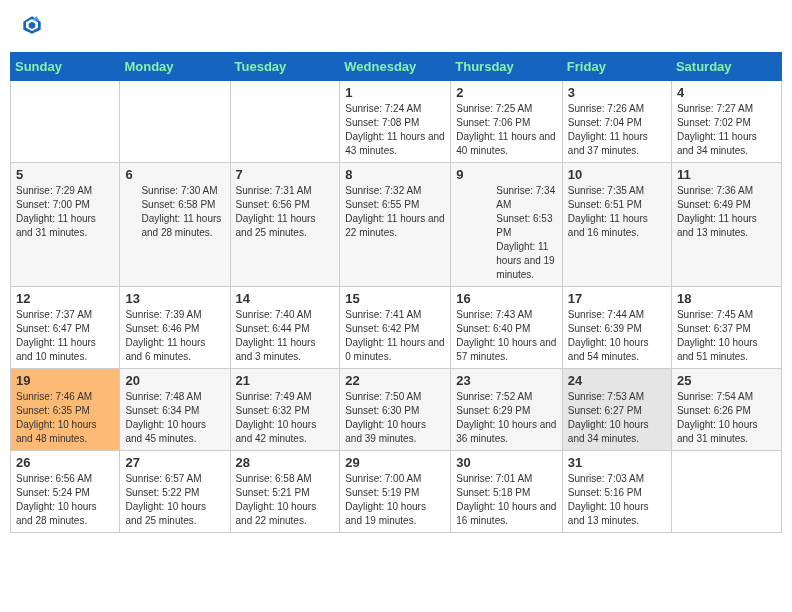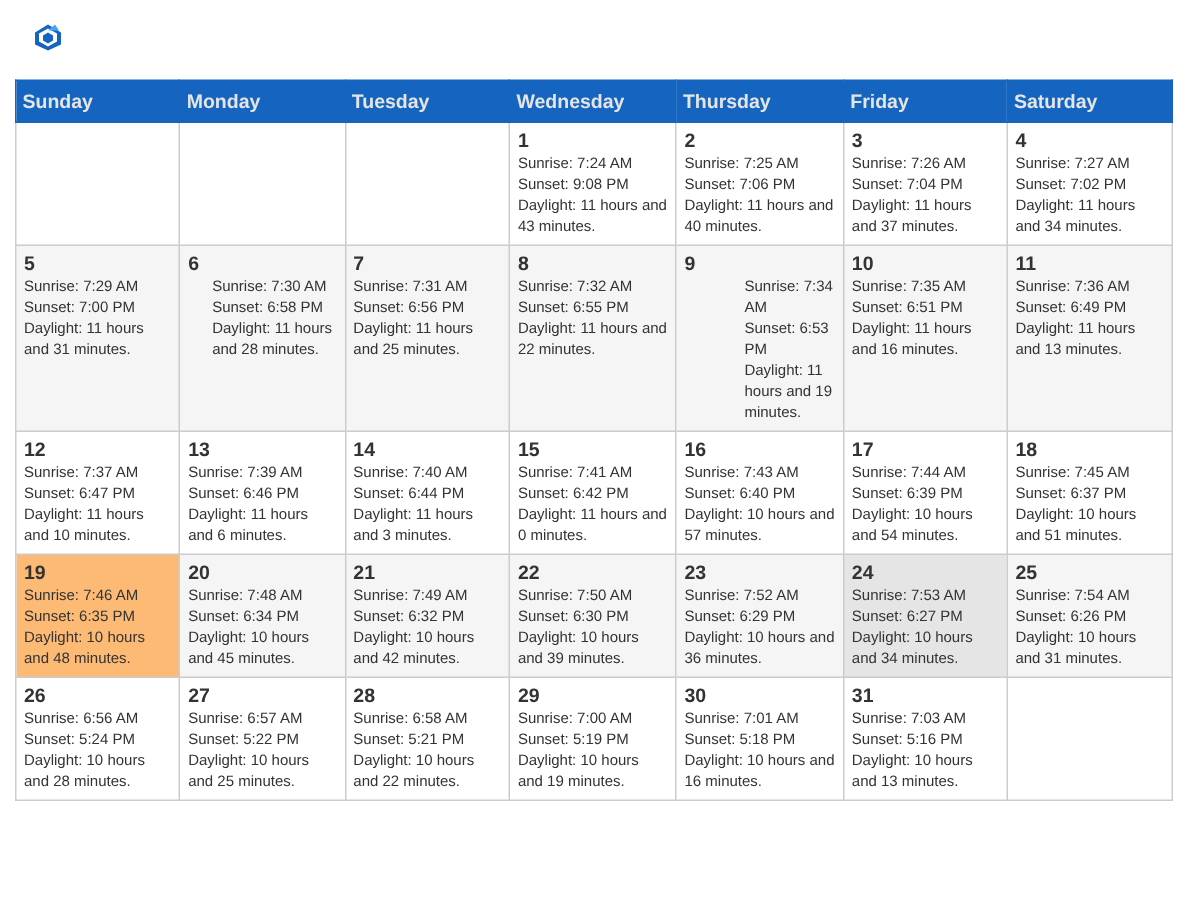--- a/index.html
+++ b/index.html
@@ -39,21 +39,21 @@
       font-size: 14px;
       color: #555;
     }
     .calendar {
       width: 100%;
       border-collapse: collapse;
       border: 1px solid #ccc;
     }
     .calendar th {
       background: #1565c0;
-      color: #e5e5e5;
+      color: #86efac;
       font-size: 13px;
       font-weight: bold;
       padding: 6px 4px;
       text-align: left;
       border: 1px solid #1565c0;
     }
     .calendar td {
       border: 1px solid #ccc;
       vertical-align: top;
       padding: 4px 5px;
@@ -120,21 +120,21 @@
       </tr>
   </thead>
   <tbody id="calendar-body">
   <tr>
         <td class="empty-cell"></td>
         <td class="empty-cell"></td>
         <td class="empty-cell"></td>
         <td>
           <span class="day-num">1</span>
           <div class="day-info" style="white-space: pre-line;">Sunrise: 7:24 AM
-Sunset: 9:08 PM
+Sunset: 7:08 PM
 Daylight: 11 hours and 43 minutes.</div>
         </td>
         <td>
           <span class="day-num">2</span>
           <div class="day-info" style="white-space: pre-line;">Sunrise: 7:25 AM
 Sunset: 7:06 PM
 Daylight: 11 hours and 40 minutes.</div>
         </td>
         <td>
           <span class="day-num">3</span>

